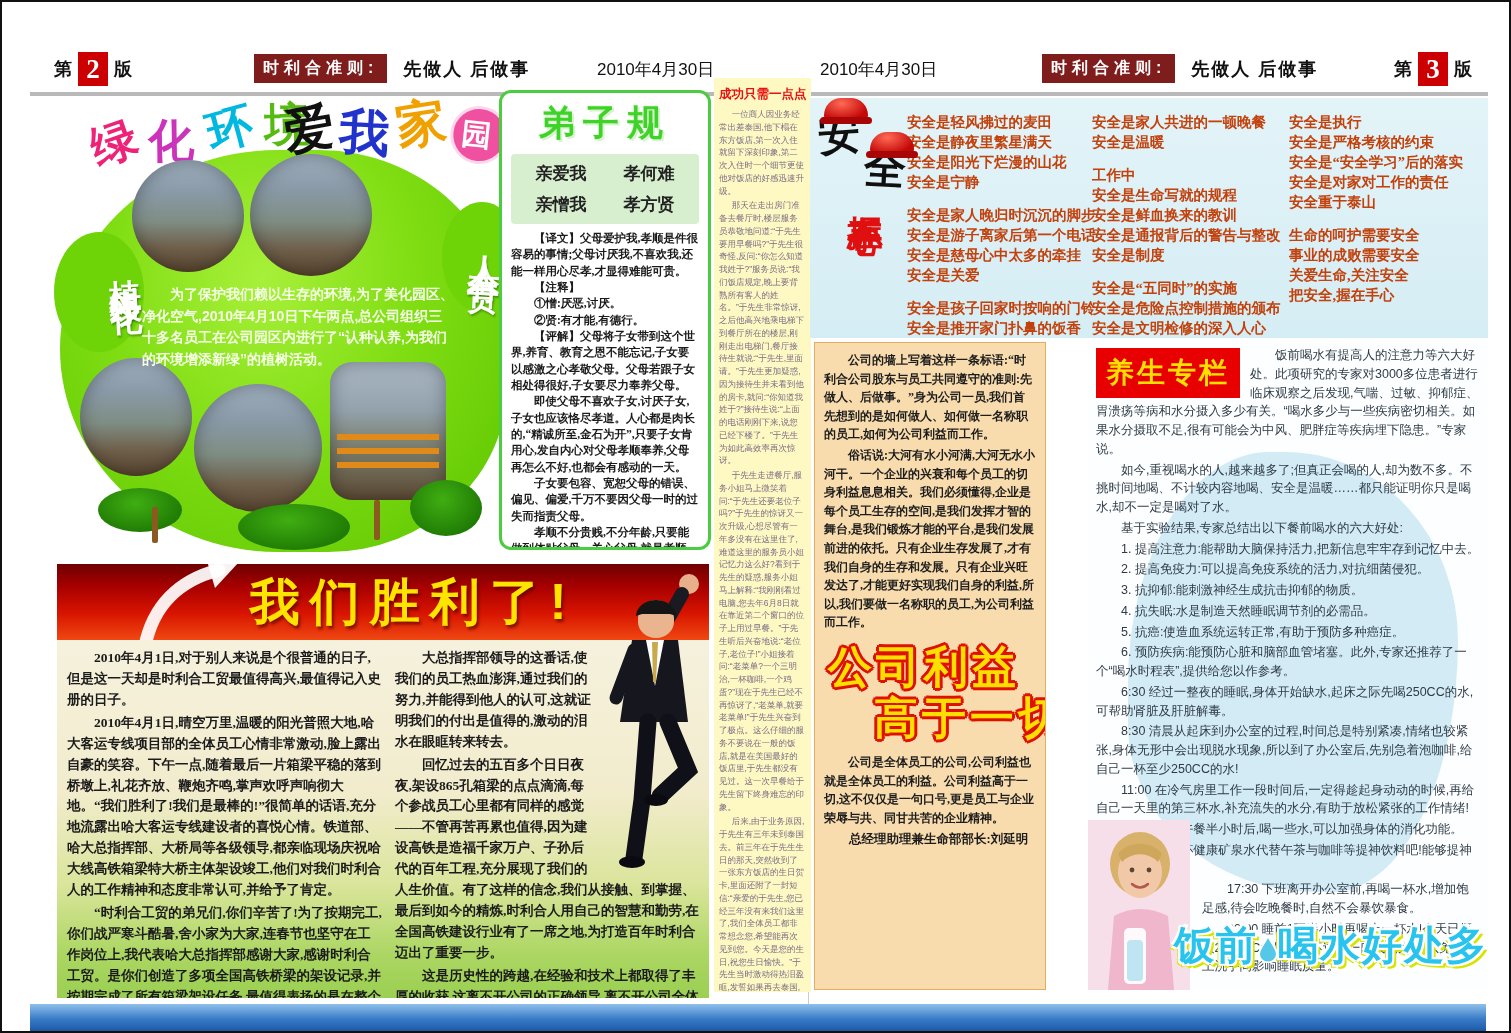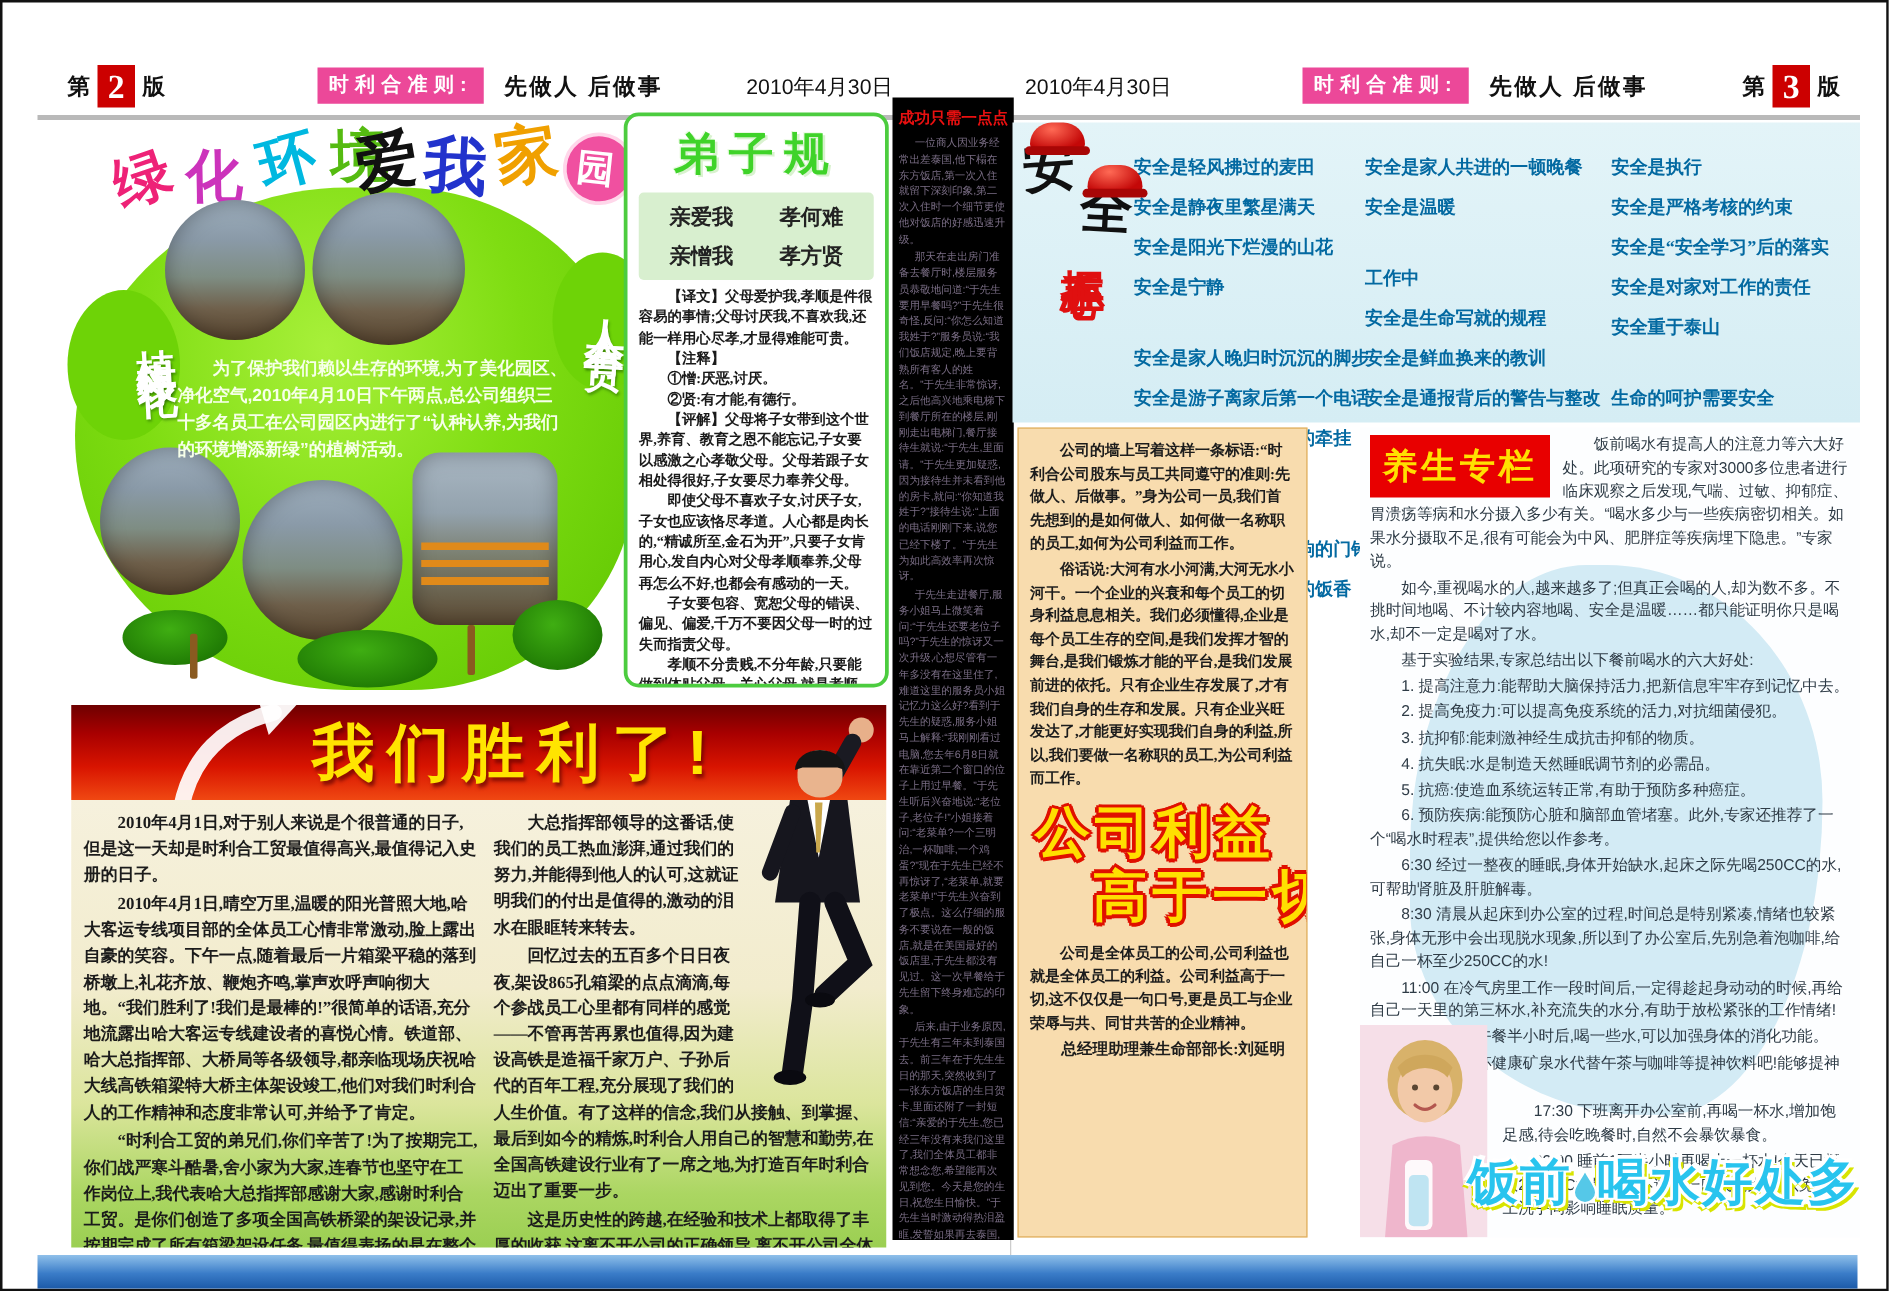--- a/index.html
+++ b/index.html
@@ -5,21 +5,21 @@
   html,body{margin:0;padding:0;background:#888;}
   #canvas{position:relative;width:1511px;height:1033px;background:#ffffff;overflow:hidden;
           font-family:"Liberation Sans",sans-serif;border:2px solid #111;box-sizing:border-box;margin:0 auto;}
   .abs{position:absolute;}
 
   
   .hdr-group{display:flex;align-items:center;gap:6px;}
   .hdr-cn{font-size:18px;font-weight:700;color:#111;}
   .numbox{width:30px;height:34px;background:#cc0000;color:#fff;font-size:27px;font-weight:900;
           display:flex;align-items:center;justify-content:center;font-family:"Liberation Serif",serif;}
-  .red-label{background:#ec4899;color:#fff;font-weight:700;font-size:16px;padding:4px 9px;letter-spacing:5px;}
+  .red-label{background:#7f1d1d;color:#fff;font-weight:700;font-size:16px;padding:4px 9px;letter-spacing:5px;}
   .motto-text{font-size:18px;font-weight:900;color:#111;margin-left:10px;letter-spacing:2px;}
   .hdr-date{font-size:17px;font-weight:400;color:#111;}
   .hdr-rule{height:4px;background:#b9b9b9;}
   .fold-line{width:1px;background:#cccccc;}
 
   
   .blob{background:radial-gradient(ellipse at 45% 32%,#a8f03a 0%,#7fdd12 45%,#5cc400 100%);
         border-radius:230px 200px 190px 230px / 210px 190px 180px 215px;}
   .blob-bump{background:#6ed307;border-radius:50%;}
   .gtitle span{display:inline-block;font-weight:900;font-size:46px;line-height:1;}
@@ -51,21 +51,21 @@
   .dz-box{background:#ffffff;border:3px solid #4ccc3f;border-radius:12px;box-sizing:border-box;padding:4px 9px;overflow:hidden;}
   .dz-title{font-size:36px;font-weight:900;color:#3fd329;text-align:center;letter-spacing:8px;
             text-shadow:2px 2px 0 #d9f2cf, -1px -1px 0 #eafbe2;margin:2px 0 6px;}
   .dz-verse{background:#d8efcf;border-radius:4px;padding:8px 6px;display:grid;grid-template-columns:1fr 1fr;
             row-gap:8px;font-size:17px;font-weight:700;text-align:center;color:#222;
             font-family:"Liberation Serif",serif;margin-bottom:6px;}
   .dz-p{font-family:"Liberation Serif",serif;font-size:11.5px;line-height:1.42;color:#1a1a1a;
         margin:0;text-indent:2em;font-weight:600;}
 
   
-  .succ-col{background:#000000;box-sizing:border-box;padding:8px 5px;overflow:hidden;}
+  .succ-col{background:#fef9c3;box-sizing:border-box;padding:8px 5px;overflow:hidden;}
   .succ-title{color:#e81010;font-weight:900;font-size:12.5px;text-align:center;margin-bottom:5px;white-space:nowrap;}
   .succ-p{font-size:8.5px;line-height:1.5;color:#7a6d85;text-indent:1.5em;margin:0 0 2px;}
 
   
   .banner{background:linear-gradient(180deg,#6e0000 0%,#a80000 30%,#d81400 65%,#f04812 100%);
           display:flex;align-items:center;justify-content:center;}
   .banner-text{color:#ffe400;font-size:50px;font-weight:900;letter-spacing:10px;
                text-shadow:2px 3px 3px rgba(90,0,0,.65);padding-left:60px;white-space:nowrap;}
   .article{background:linear-gradient(180deg,#f6f1dd 0%,#f2eccd 42%,#dbe59c 68%,#abd662 88%,#9bcf52 100%);
            overflow:hidden;}
@@ -75,21 +75,21 @@
 
   
   .safety-area{background:linear-gradient(180deg,#e3f4f8 0%,#d5edf4 100%);}
   .helmet{position:absolute;width:44px;height:22px;z-index:3;
           background:radial-gradient(ellipse at 40% 25%,#ff6a55,#c40808 72%);border-radius:22px 22px 6px 6px;}
   .helmet::after{content:"";position:absolute;left:-4px;bottom:-4px;width:52px;height:7px;background:#a80606;border-radius:4px;}
   .saf-char{font-size:42px;font-weight:900;color:#101010;line-height:1;font-family:"Liberation Serif",serif;}
   .saf-vert{writing-mode:vertical-rl;text-orientation:upright;color:#e01010;font-weight:900;font-size:35px;line-height:1;
             font-family:"Liberation Sans",sans-serif;letter-spacing:1px;}
   .slogan-col{}
-  .slogan-line{font-family:"Liberation Serif",serif;font-weight:700;font-size:14.5px;line-height:20px;color:#0369a1;white-space:nowrap;margin-top:12px;}
+  .slogan-line{font-family:"Liberation Serif",serif;font-weight:700;font-size:14.5px;line-height:20px;color:#c2410c;white-space:nowrap;}
   .slogan-line.spacer{height:13px;}
 
   
   .company-box{background:#f8dcae;border:1.5px solid #e0b060;box-sizing:border-box;padding:8px 9px;overflow:hidden;}
   .co-p{font-family:"Liberation Serif",serif;font-size:12px;line-height:1.55;color:#1c1c1c;text-indent:2em;
         margin:0 0 2px;font-weight:600;}
   .co-title{font-size:44px;font-weight:900;color:#ffdf00;line-height:1.15;letter-spacing:4px;white-space:nowrap;
      text-shadow:-2px -2px 0 #e01000,2px -2px 0 #e01000,-2px 2px 0 #e01000,2px 2px 0 #e01000,0 3px 0 #e01000,3px 0 0 #e01000,0 -3px 0 #e01000,-3px 0 0 #e01000;}
   .co-title-block{margin:10px 0 10px 4px;}
   .co-sign{font-family:"Liberation Serif",serif;font-size:12.5px;font-weight:900;color:#1c1c1c;text-indent:2em;margin-top:4px;}

